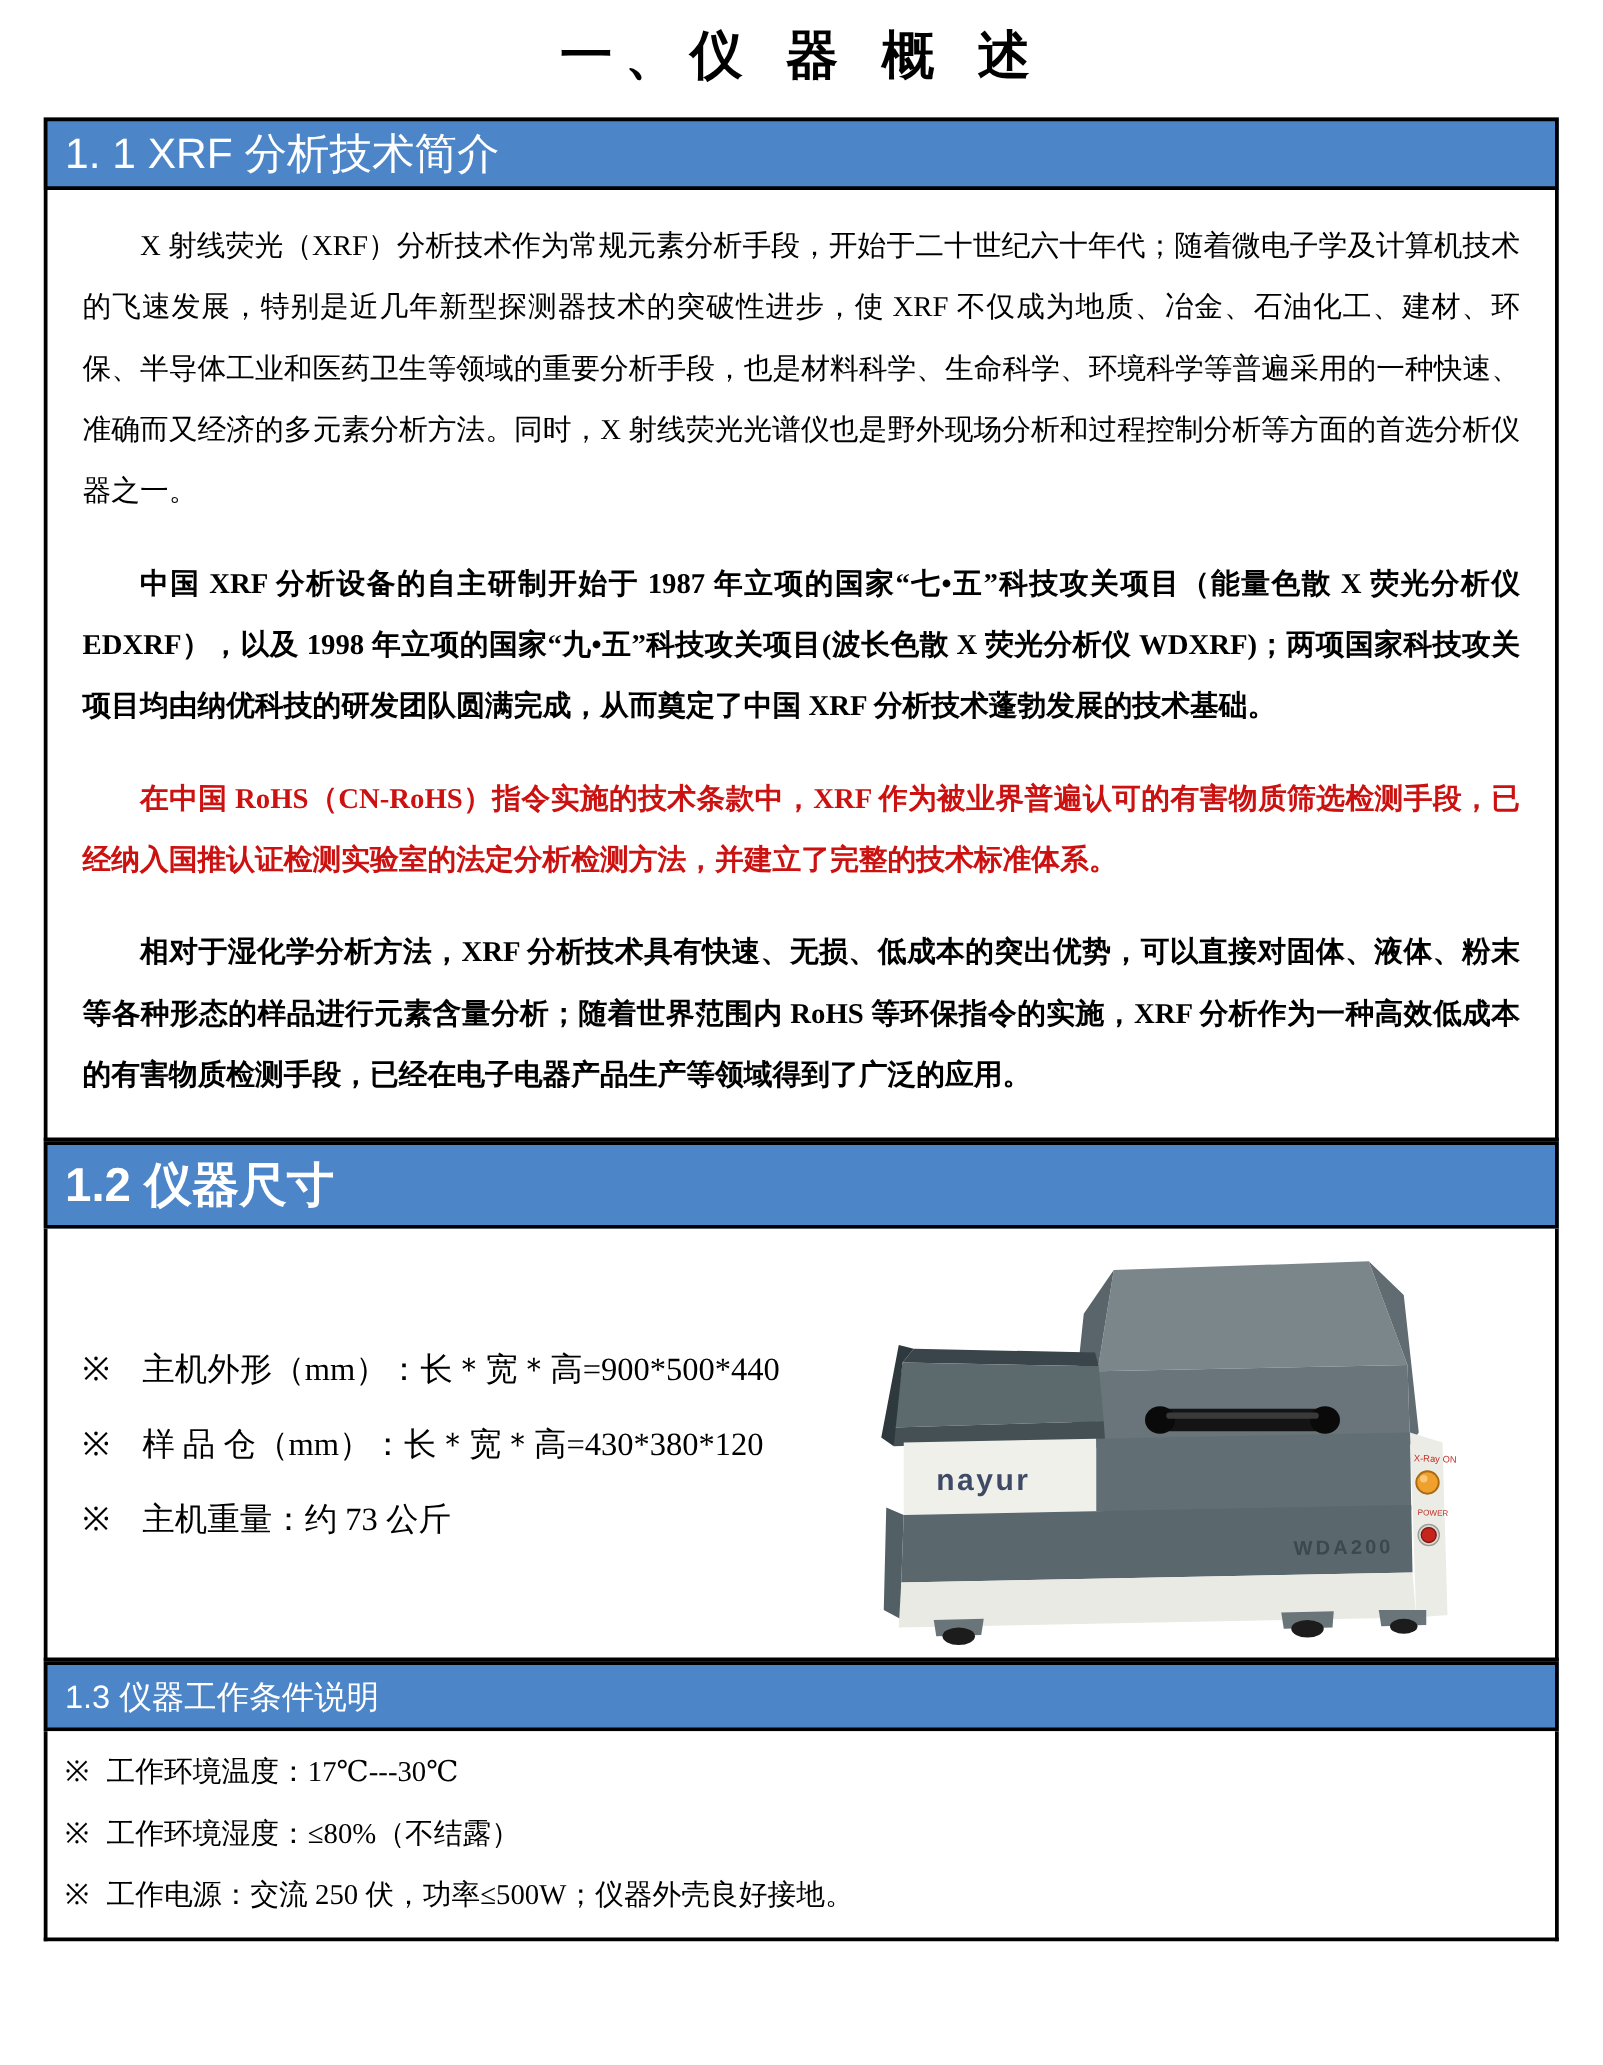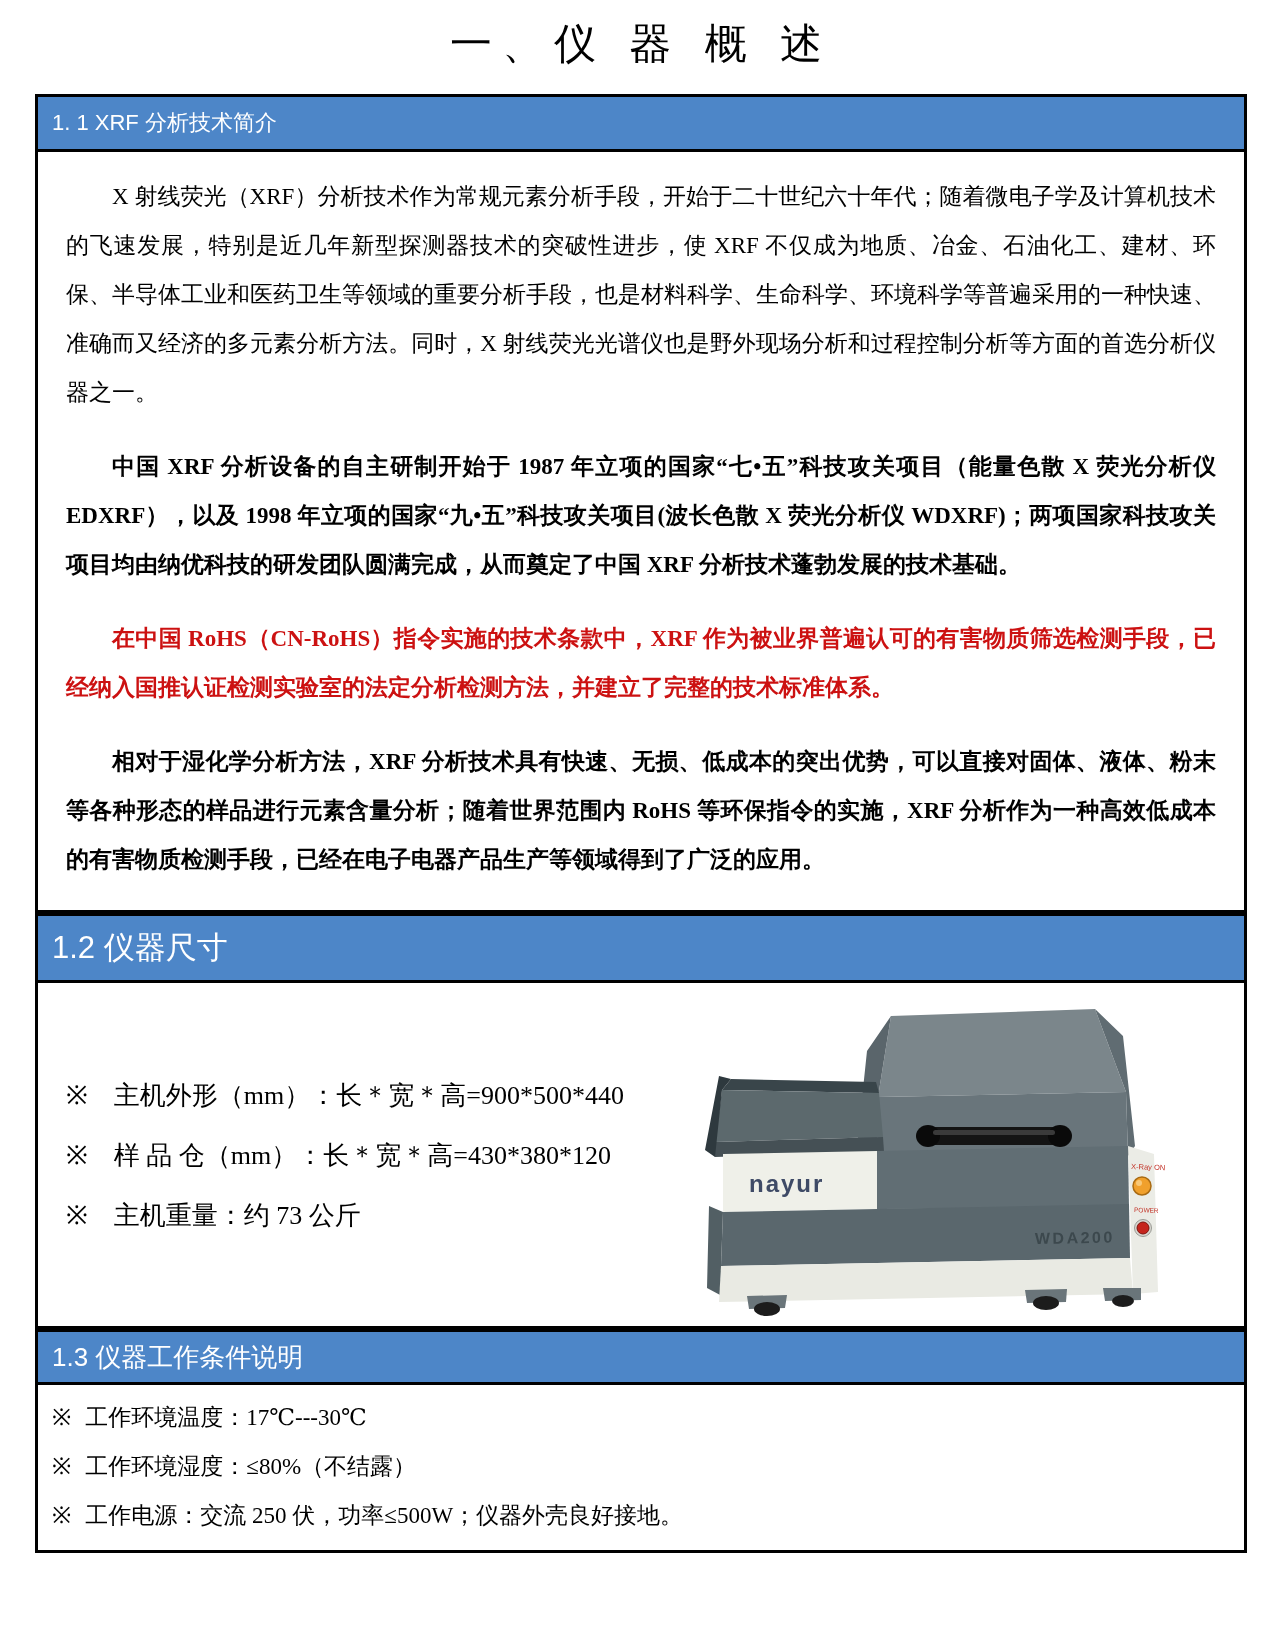--- a/index.html
+++ b/index.html
@@ -7,38 +7,38 @@
   body {
     width:1282px; height:1652px;
     font-family:"Liberation Serif","DejaVu Serif",serif;
     color:#000;
   }
   .page { position:relative; width:1282px; height:1652px; padding:16px 35px 0 35px; overflow:hidden; }
 
   .page-title {
     text-align:center;
     font-family:"DejaVu Sans","Liberation Sans",sans-serif;
-    font-weight:normal;
+    font-weight:bold;
     font-size:42px;
     letter-spacing:10px;
     margin-bottom:22px;
   }
 
   section { display:block; }
 
   .sec-header {
     background:#4d86c8;
     border:3px solid #000;
     color:#fff;
     font-family:"Liberation Sans","DejaVu Sans",sans-serif;
     display:flex; align-items:center;
     padding-left:14px;
   }
-  .sec-header.h1 { height:58px; font-size:22px; }
-  .sec-header.h2 { height:70px; font-size:31px; }
+  .sec-header.h1 { height:58px; font-size:34px; }
+  .sec-header.h2 { height:70px; font-size:38px;font-weight:bold; }
   .sec-header.h3 { height:56px; font-size:26px; }
 
   .sec-body {
     border:3px solid #000;
     border-top:none;
     background:#fff;
   }
 
   
   .body-text { padding:20px 28px 26px 28px; }

